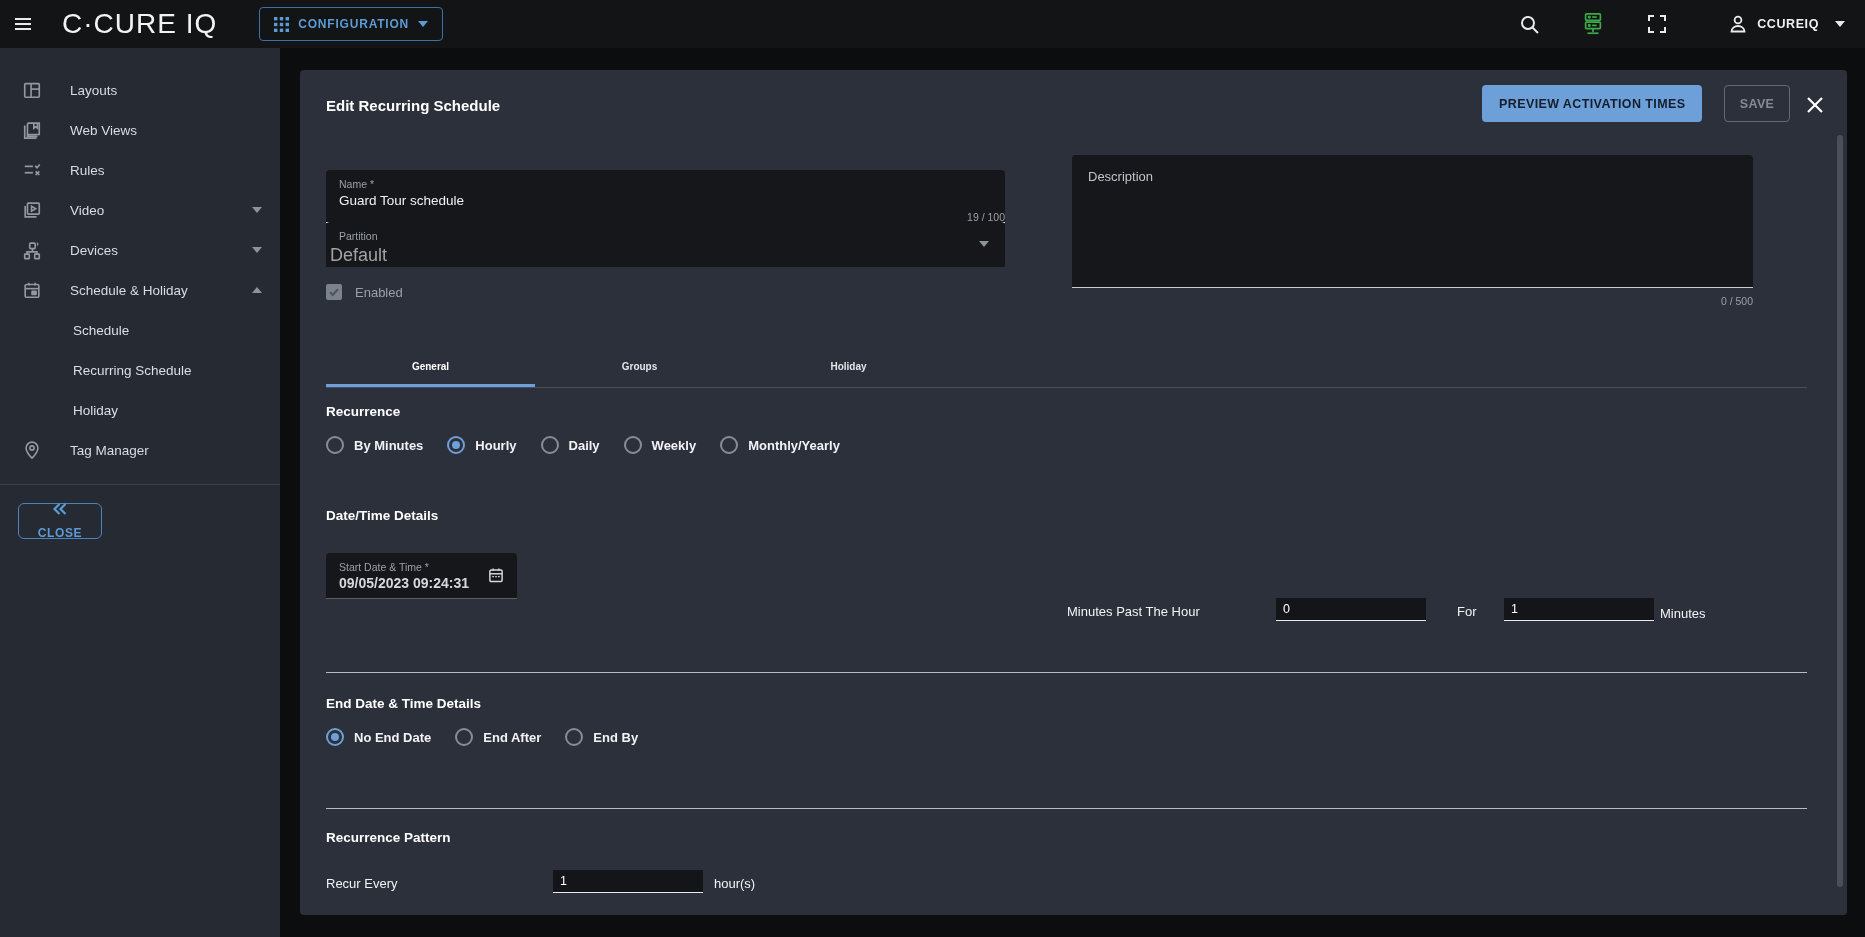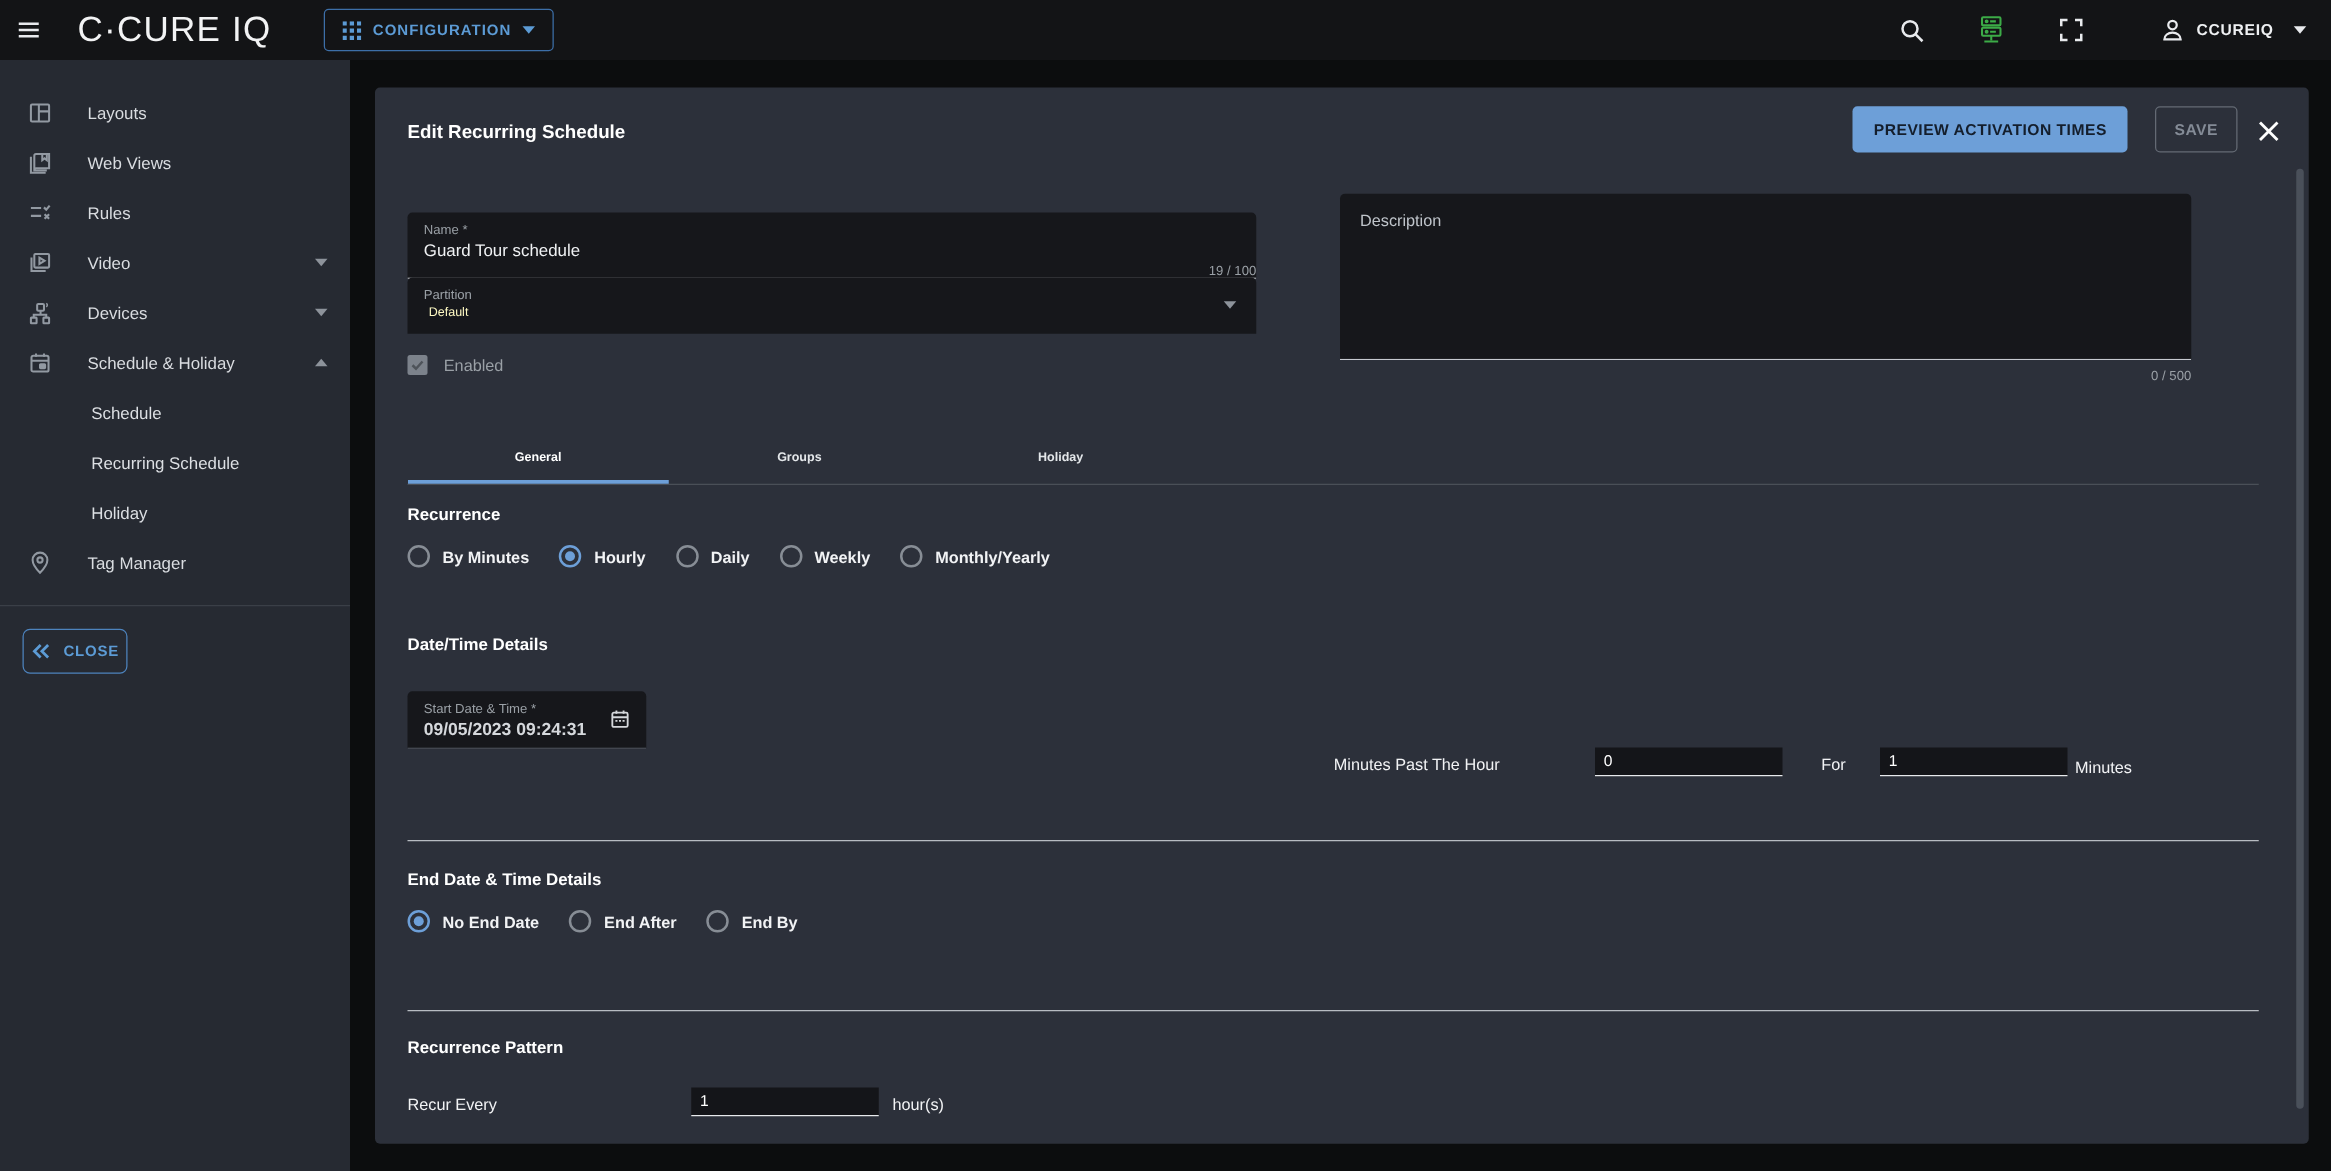--- a/index.html
+++ b/index.html
@@ -28,21 +28,21 @@
                color:#d9dce0; font-size:13.5px; cursor:pointer; }
   .side-item .sicon { width:22px; height:22px; flex:0 0 22px; color:#9299a2; display:flex; align-items:center; }
   .side-item .chev { margin-left:auto; color:#8d939b; }
   .chev-up { width:0; height:0; border-left:5px solid transparent; border-right:5px solid transparent;
              border-bottom:6px solid currentColor; }
   .side-sub { height:40px; display:flex; align-items:center; padding-left:73px; color:#dcdfe3;
               font-size:13.5px; cursor:pointer; }
   .side-divider { border-top:1px solid #3a3f47; margin-top:14px; }
   .close-btn { margin:18px 0 0 18px; width:84px; height:36px; border:1.5px solid #4d83bd; border-radius:6px;
                display:flex; align-items:center; justify-content:center; gap:10px; color:#5c9bd5;
-               font-size:12px; font-weight:bold; letter-spacing:.6px; cursor:pointer; background:transparent; }
+               font-size:12px; font-weight:bold; letter-spacing:.6px; cursor:pointer; background:transparent;flex-direction:column; }
 
   
   .dialog { position:absolute; left:300px; top:70px; width:1547px; height:845px; background:#2c303a;
             border-radius:4px; z-index:10; }
   .dlg-title { position:absolute; left:26px; top:27px; font-size:15px; font-weight:bold; color:#fff; }
   .preview-btn { position:absolute; left:1182px; top:15px; height:37px; padding:0 17px; background:#6d9fd8;
                  color:#141e2c; font-size:12.5px; font-weight:bold; letter-spacing:.4px; border:none;
                  border-radius:4px; cursor:pointer; }
   .save-btn { position:absolute; left:1424px; top:15px; width:66px; height:37px; background:transparent;
               border:1px solid #646a74; border-radius:4px; color:#848b96; font-size:12.5px; font-weight:bold;
@@ -51,21 +51,21 @@
            display:flex; align-items:center; justify-content:center; }
 
   .filled-field { position:absolute; background:#16171b; border-radius:4px 4px 0 0; }
   .field-label { font-size:10.5px; color:#9aa0a6; padding:8px 13px 0; }
   .name-field { left:26px; top:100px; width:679px; height:53px; border-bottom:1.5px solid #e2e5e9; }
   .name-field input { width:100%; background:transparent; border:none; outline:none; color:#f0f2f4;
                       font-size:13.5px; padding:3px 13px 0; font-family:inherit; }
   .name-counter { position:absolute; left:26px; top:141px; width:679px; text-align:right;
                   font-size:10.5px; color:#9aa0a6; }
   .partition-field { left:26px; top:152px; width:679px; height:45px; cursor:pointer; }
-  .partition-value { font-size:10px; color:#fef9c3; padding:3px 17px 0; }
+  .partition-value { font-size:18px; color:#a3a3a3; padding:3px 4px 0; }
   .partition-caret { position:absolute; right:16px; top:19px; color:#8d939b; }
   .enabled-row { position:absolute; left:26px; top:214px; display:flex; align-items:center; gap:13px; }
   .checkbox { width:16px; height:16px; background:#7c828b; border-radius:2px; display:flex;
               align-items:center; justify-content:center; }
   .enabled-label { font-size:13px; color:#9aa0a6; }
 
   .desc-field { left:772px; top:85px; width:681px; height:133px; border-bottom:1px solid #c6cad0; }
   .desc-field textarea { width:100%; height:100%; background:transparent; border:none; outline:none;
                          resize:none; color:#e8eaed; font-size:13px; padding:14px 16px; font-family:inherit; }
   .desc-field textarea::placeholder { color:#bfc4ca; opacity:1; }

